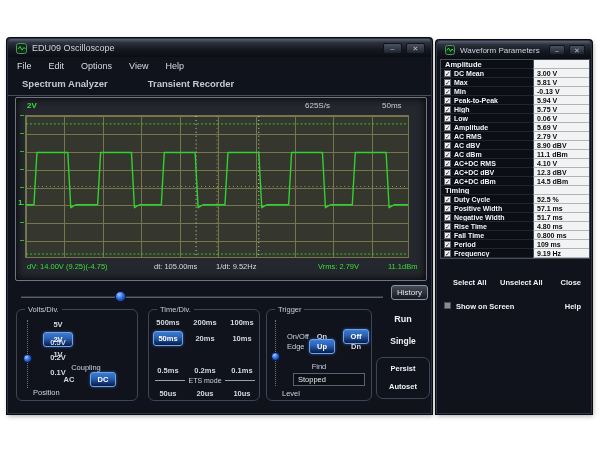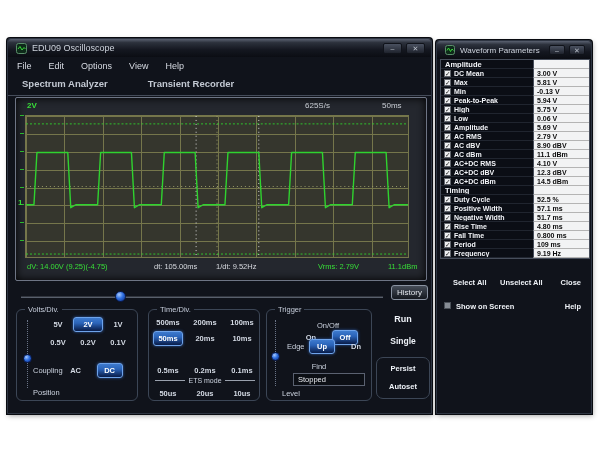--- a/index.html
+++ b/index.html
@@ -68,21 +68,21 @@
     font-size:7.5px; color:#c6cddb; white-space:nowrap;}
   .volts-panel{left:8px; width:122px;}
   .time-panel{left:140px; width:112px;}
   .trig-panel{left:258px; width:106px;}
 
   .btn{color:#d3d9e3; font-size:7.5px; font-weight:bold; text-align:center; width:30px; padding:2px 0;
     border-radius:3px; border:1px solid transparent; white-space:nowrap; cursor:default;}
   .btn.sel{background:linear-gradient(180deg,#3d7ace, var(--sel-blue) 40%, #0b2150 95%);
     border:1px solid var(--sel-border); color:#fff; box-shadow:0 0 3px rgba(60,120,220,.7);}
 
-  .row{position:absolute; display:flex; justify-content:flex-start;}
+  .row{position:absolute; display:flex; justify-content:space-between;flex-direction:column;}
   .v1{left:26px; top:7px;  width:94px;}
   .v2{left:26px; top:25px; width:94px;}
   .vc{left:16px; top:53px; width:106px; align-items:center;}
   .vc .btn{width:26px;}
   .inline-row{display:flex; gap:8px;}
   .plabel{font-size:7.5px; color:#ccd3df; white-space:nowrap;}
   .pos{position:absolute; left:16px; top:78px;}
 
   .vtrack{position:absolute; width:1px; border-left:1px dotted #68718;
     border-left:1px dotted #6a7487;}
@@ -93,21 +93,21 @@
   .th-volts{left:6px; top:44px;}
   .th-trig{left:4px; top:42px;}
 
   .t-r{position:absolute; left:4px; width:104px; display:flex; justify-content:space-between;}
   .t1{top:5px;} .t2{top:21px;} .t3{top:37px;} .t4{top:53px;} .t5{top:76px;}
   .ets{position:absolute; left:6px; top:67px; width:100px; display:flex; align-items:center; gap:3px;}
   .ets .line{flex:1; height:1px; background:#9aa1ad;}
   .ets .plabel{font-size:7px;}
 
   .tr-row{position:absolute; left:20px; width:82px; display:flex; justify-content:space-between; align-items:center;}
-  .tr1{top:11px;flex-direction:column;} .tr2{top:29px;}
+  .tr1{top:19px;} .tr2{top:29px;}
   .tr-row .btn{width:26px;}
   .find{position:absolute; left:0; top:52px; width:100%; text-align:center;}
   .field{position:absolute; left:26px; top:63px; width:72px; height:13px; background:#0c0f15;
     border:1px solid #5a6170; color:#e6e9ee; font-size:7.5px; padding:1px 4px; line-height:10px;}
   .level{position:absolute; left:15px; top:79px;}
 
   .runcol{position:absolute; left:368px; top:270px; width:54px; height:92px;}
   .runlbl{position:absolute; left:0; width:100%; text-align:center; color:#eef2f8; font-weight:bold;}
   .run{top:5px; font-size:9px;} .single{top:27px; font-size:8.5px;}
   .pbox{position:absolute; left:0; top:48px; width:54px; height:42px; border:1px solid #3c4656; border-radius:7px;}

